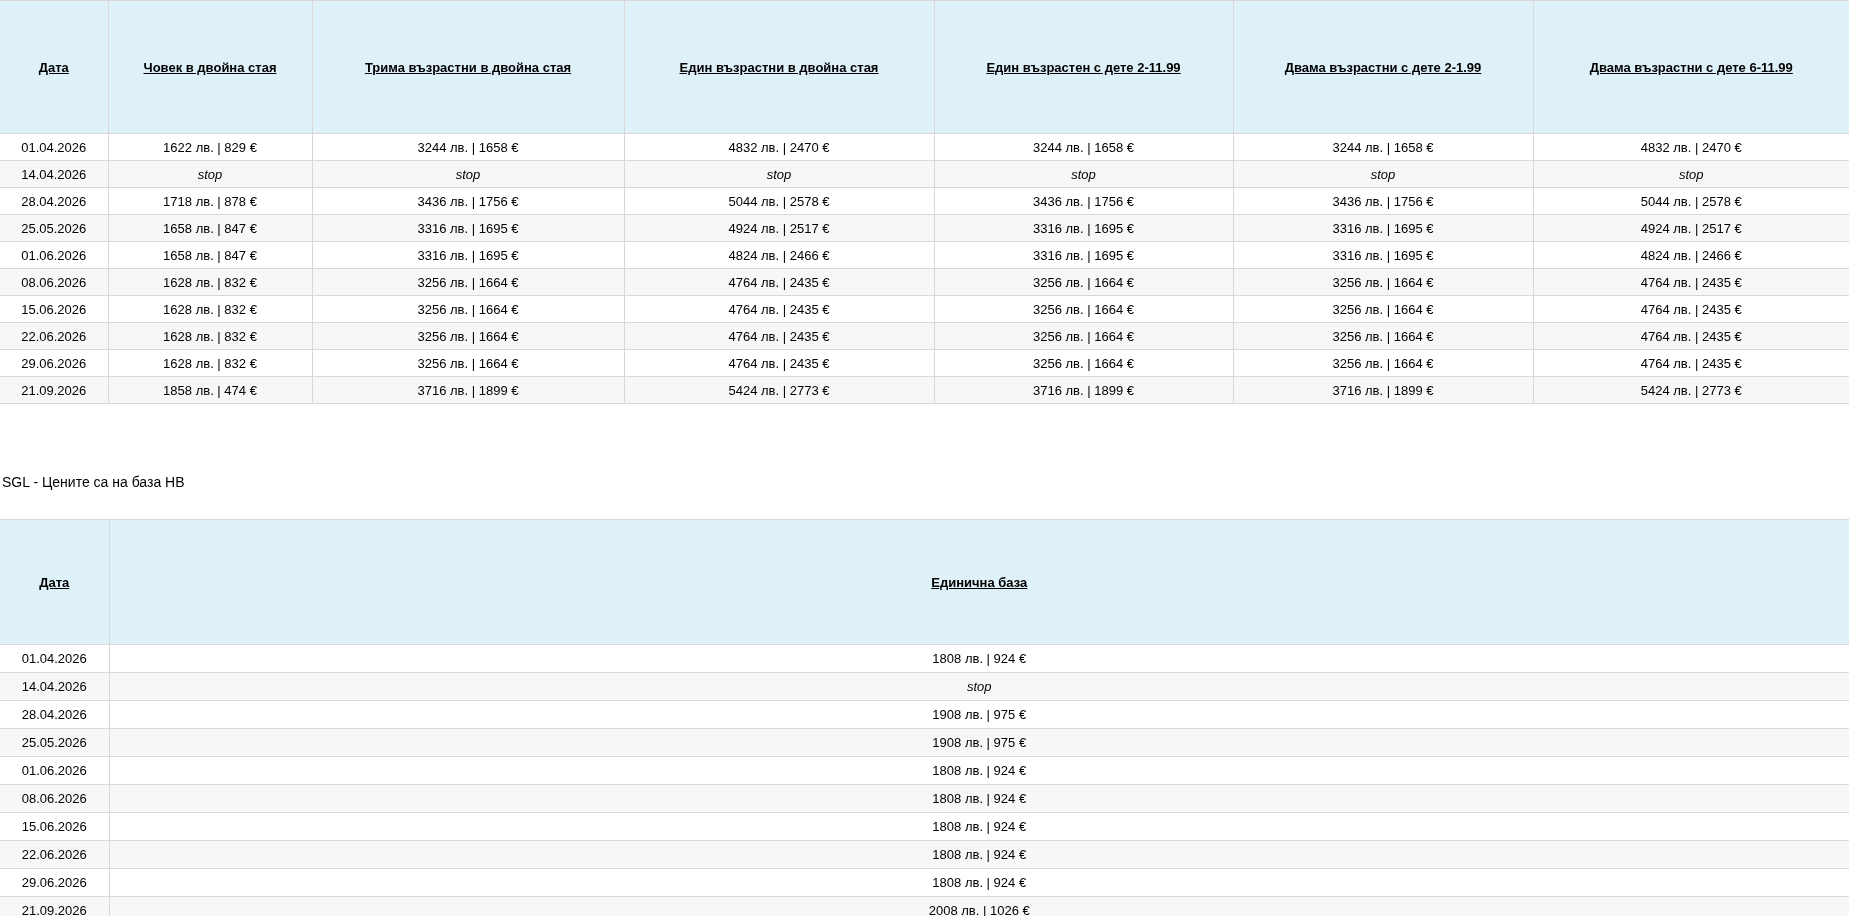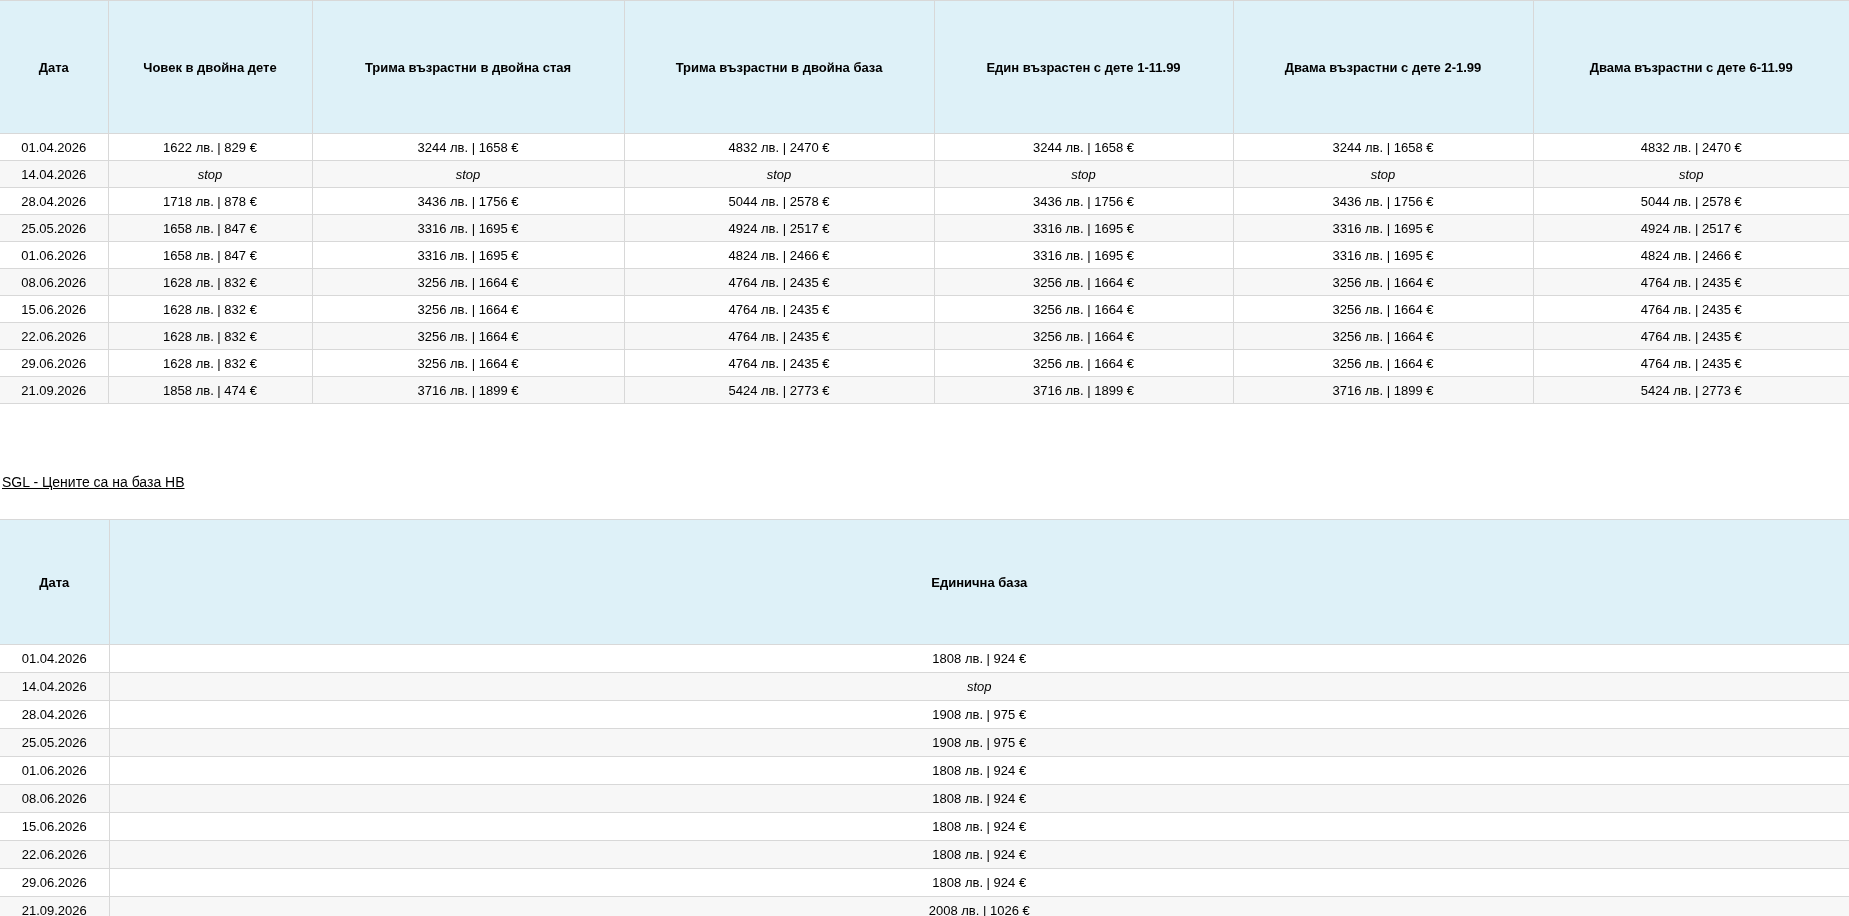--- a/index.html
+++ b/index.html
@@ -23,52 +23,53 @@
     border-right:1px solid var(--border);
     border-bottom:1px solid var(--border);
     text-align:center;vertical-align:middle;
     font-size:13px;color:var(--text);
     padding:0 4px;overflow:hidden;white-space:nowrap;
   }
   th:last-child,td:last-child{border-right:none;}
   thead th{
     background:var(--header-bg);
     font-weight:bold;
+    text-decoration:underline;
   }
   #table1 thead th{height:133px;}
   #table1 tbody td{height:27px;}
   #table2 thead th{height:125px;}
   #table2 tbody td{height:28px;}
   tbody tr.alt td{background:var(--alt-bg);}
   td.stop{font-style:italic;}
   .note{
     margin:70px 16px 28px 2px;
-    font-size:14px;line-height:17px;color:var(--text);text-decoration:underline;
+    font-size:14px;line-height:17px;color:var(--text);
   }
 </style>
 </head>
 <body>
 
 <table id="table1">
   <colgroup>
     <col style="width:108px">
       <col style="width:204px">
       <col style="width:312px">
     <col style="width:310px">
       <col style="width:299px">
       <col style="width:300px">
     <col style="width:316px">
   </colgroup>
   <thead>
     <tr>
       <th>Дата</th>
-      <th>Човек в двойна дете</th>
+      <th>Човек в двойна стая</th>
       <th>Трима възрастни в двойна стая</th>
-      <th>Трима възрастни в двойна база</th>
-      <th>Един възрастен с дете 1-11.99</th>
+      <th>Един възрастни в двойна стая</th>
+      <th>Един възрастен с дете 2-11.99</th>
       <th>Двама възрастни с дете 2-1.99</th>
       <th>Двама възрастни с дете 6-11.99</th>
     </tr>
   </thead>
   <tbody>
       <tr>
         <td>01.04.2026</td>
         <td>1622 лв. | 829 €</td>
         <td>3244 лв. | 1658 €</td>
         <td>4832 лв. | 2470 €</td>

